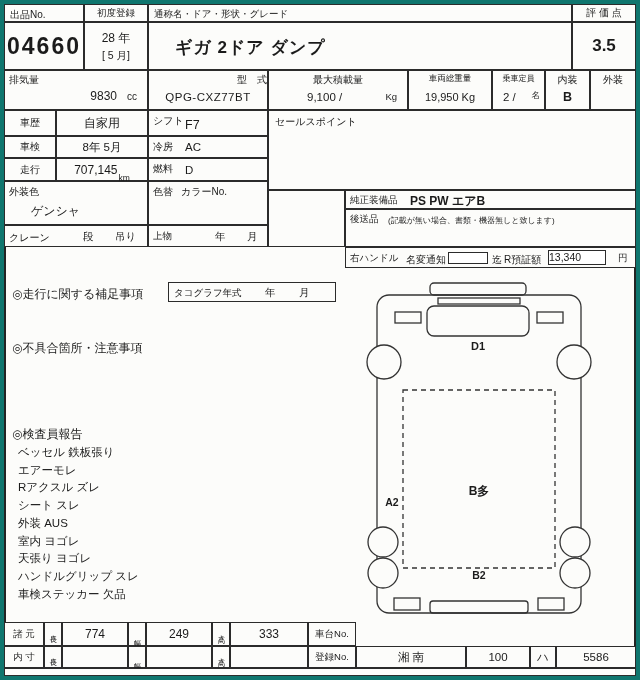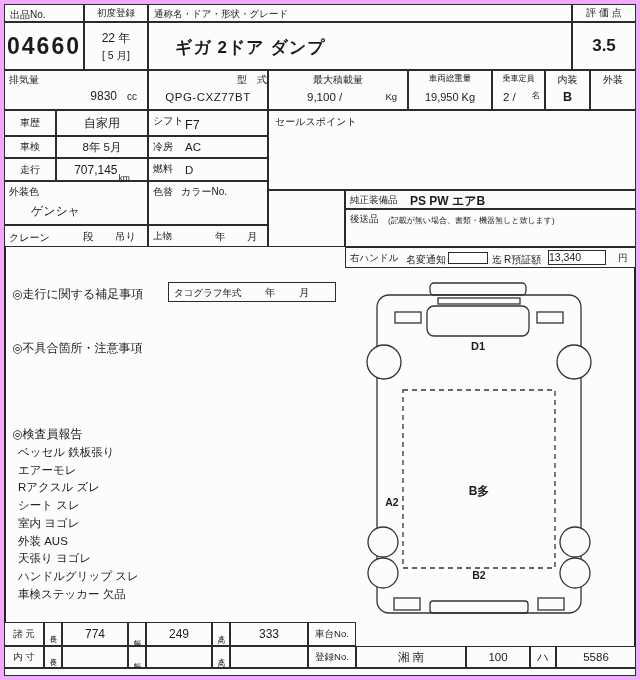--- a/index.html
+++ b/index.html
@@ -1,18 +1,18 @@
 <!DOCTYPE html>
 <html><head>
 <meta charset="utf-8">
 <style>
   *{margin:0;padding:0;box-sizing:border-box}
   html,body{width:640px;height:680px}
   body{background:#e8e8e3;font-family:"Liberation Sans","DejaVu Sans",sans-serif;color:#1b1b1b}
-  #sheet{position:relative;width:640px;height:680px;background:#f0abfc;overflow:hidden}
+  #sheet{position:relative;width:640px;height:680px;background:#0f766e;overflow:hidden}
   #frame{position:absolute;left:4px;top:4px;width:632px;height:672px;border:2px solid #232323;background:#fcfcfa}
   .c{position:absolute;border:1px solid #2b2b2b;background:#fcfcfa}
   .t{position:absolute;white-space:nowrap}
   .fc{display:flex;align-items:center;justify-content:center}
   .vert{writing-mode:vertical-rl;text-orientation:upright}
   .s8{font-size:8px}.s85{font-size:8.5px}.s9{font-size:10px}.s95{font-size:9.5px}
   .s10{font-size:10px}.s105{font-size:10.5px}.s11{font-size:11px}.s115{font-size:11.5px}
   .s12{font-size:12px}.s125{font-size:12.5px}.s13{font-size:13px}
   .b{font-weight:600}
   .inbox{border:1px solid #2b2b2b;background:#ffffff;display:inline-block}
@@ -27,21 +27,21 @@
   <div class="c" style="left:4px;top:4px;width:80px;height:18px">
     <span class="t s10" style="left:5px;top:3px">出品No.</span>
   </div>
   <div class="c fc" style="left:4px;top:22px;width:80px;height:48px">
     <span class="b" style="font-size:23px;letter-spacing:2px">04660</span>
   </div>
   <div class="c fc" style="left:84px;top:4px;width:64px;height:18px">
     <span class="s95">初度登録</span>
   </div>
   <div class="c" style="left:84px;top:22px;width:64px;height:48px">
-    <div class="t s12" style="left:0;top:7px;width:62px;text-align:center">22 年</div>
+    <div class="t s12" style="left:0;top:7px;width:62px;text-align:center">28 年</div>
     <div class="t s105" style="left:0;top:26px;width:62px;text-align:center">[ 5 月]</div>
   </div>
   <div class="c" style="left:148px;top:4px;width:424px;height:18px">
     <span class="t s95" style="left:5px;top:3px">通称名・ドア・形状・グレード</span>
   </div>
   <div class="c" style="left:148px;top:22px;width:424px;height:48px">
     <span class="t b" style="left:26px;top:13px;font-size:17px;letter-spacing:1px">ギガ 2ドア ダンプ</span>
   </div>
   <div class="c fc" style="left:572px;top:4px;width:64px;height:18px">
     <span class="s10">評 価 点</span>
@@ -159,22 +159,22 @@
     <span class="t s105" style="left:96px;top:3px">年</span>
     <span class="t s105" style="left:130px;top:3px">月</span>
   </div>
   <div class="t s12" style="left:12px;top:340px">◎不具合箇所・注意事項</div>
   <div class="t s12" style="left:12px;top:426px">◎検査員報告</div>
   <div class="t" style="left:18px;top:444px">
     <div class="list-item">ベッセル 鉄板張り</div>
     <div class="list-item">エアーモレ</div>
     <div class="list-item">Rアクスル ズレ</div>
     <div class="list-item">シート スレ</div>
+    <div class="list-item">外装 AUS</div>
     <div class="list-item">室内 ヨゴレ</div>
-    <div class="list-item">外装 AUS</div>
     <div class="list-item">天張り ヨゴレ</div>
     <div class="list-item">ハンドルグリップ スレ</div>
     <div class="list-item">車検ステッカー 欠品</div>
   </div>
 
   <svg viewBox="0 0 258 348" style="position:absolute;left:350px;top:274px;width:258px;height:348px">
     <g fill="none" stroke="#333333" stroke-width="1.3">
       <rect x="80" y="9" width="96" height="12" rx="4"></rect>
       <rect x="27" y="21" width="204" height="318" rx="12"></rect>
       <rect x="88" y="24" width="82" height="6"></rect>

